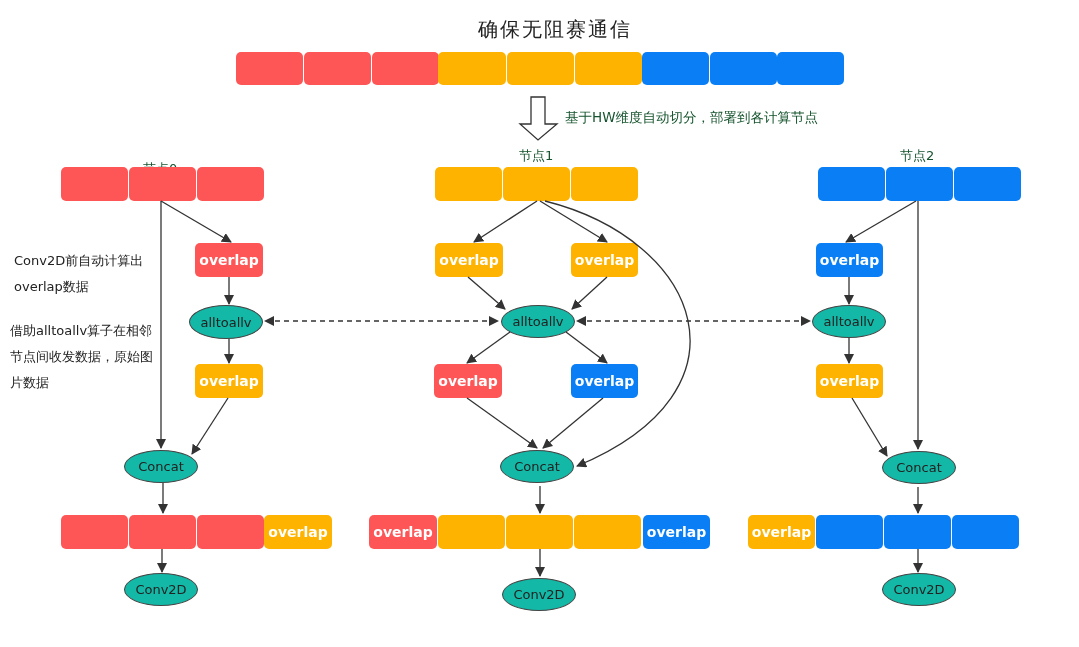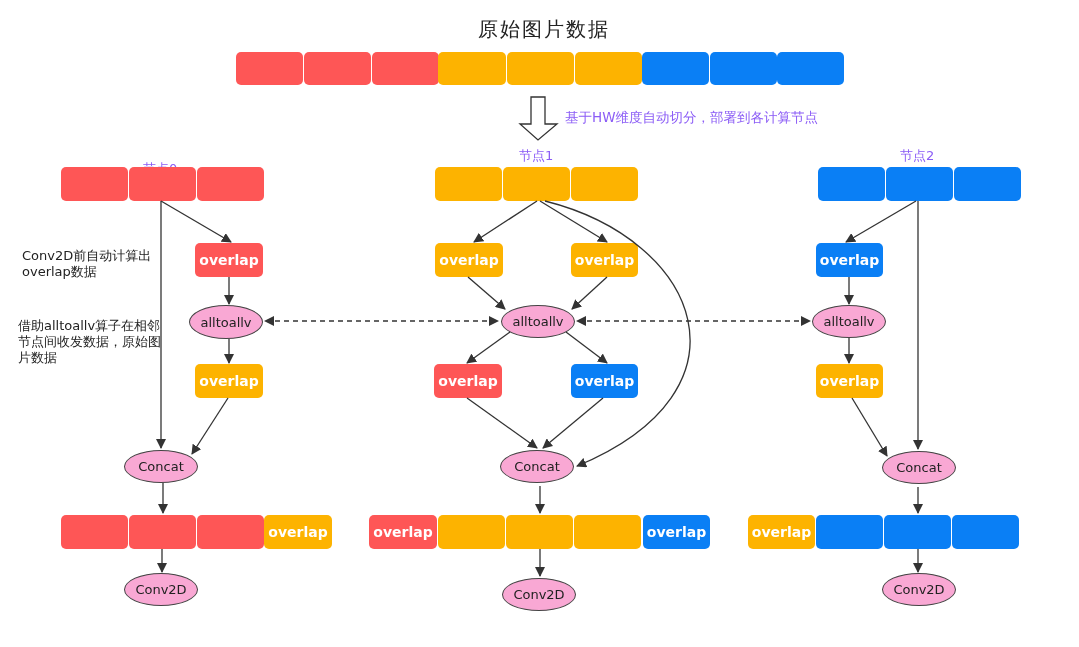--- a/index.html
+++ b/index.html
@@ -5,30 +5,30 @@
   html, body { margin:0; padding:0; background:#ffffff; }
   body { width:1079px; height:647px; position:relative; overflow:hidden;
          font-family:"DejaVu Sans", "Liberation Sans", sans-serif; color:#222; }
   .abs { position:absolute; }
   .title { font-size:20px; letter-spacing:2px; color:#222; }
   .seg { position:absolute; border-radius:5px; display:flex; align-items:center; justify-content:center;
          color:#fff; font-size:14px; font-weight:bold; box-sizing:border-box; }
   .red { background:#fe5656; }
   .yel { background:#fdb300; }
   .blu { background:#0a7ff5; }
-  .node-label { font-size:13px; color:#8b5cf6; }
-  .note { font-size:13px; line-height:16px; color:#222;margin-left:8px; }
-  .ellipse { position:absolute; border:1px solid #444; border-radius:50%; background:#f9a8d4;
+  .node-label { font-size:13px; color:#14532d; }
+  .note { font-size:13px; line-height:26px; color:#222; }
+  .ellipse { position:absolute; border:1px solid #444; border-radius:50%; background:#14b8a6;
              display:flex; align-items:center; justify-content:center; font-size:13px; color:#222; box-sizing:border-box; }
   svg.lines { position:absolute; left:0; top:0; }
 </style>
 </head>
 <body>
 
-<div class="abs title" style="left:478px; top:16px;">原始图片数据</div>
+<div class="abs title" style="left:478px; top:16px;">确保无阻赛通信</div>
 
 <div>
   <div class="seg red" style="left:236px; top:52px; width:67px; height:33px;"></div>
   <div class="seg red" style="left:304px; top:52px; width:67px; height:33px;"></div>
   <div class="seg red" style="left:372px; top:52px; width:67px; height:33px;"></div>
   <div class="seg yel" style="left:438px; top:52px; width:68px; height:33px;"></div>
   <div class="seg yel" style="left:507px; top:52px; width:67px; height:33px;"></div>
   <div class="seg yel" style="left:575px; top:52px; width:67px; height:33px;"></div>
   <div class="seg blu" style="left:642px; top:52px; width:67px; height:33px;"></div>
   <div class="seg blu" style="left:710px; top:52px; width:67px; height:33px;"></div>

